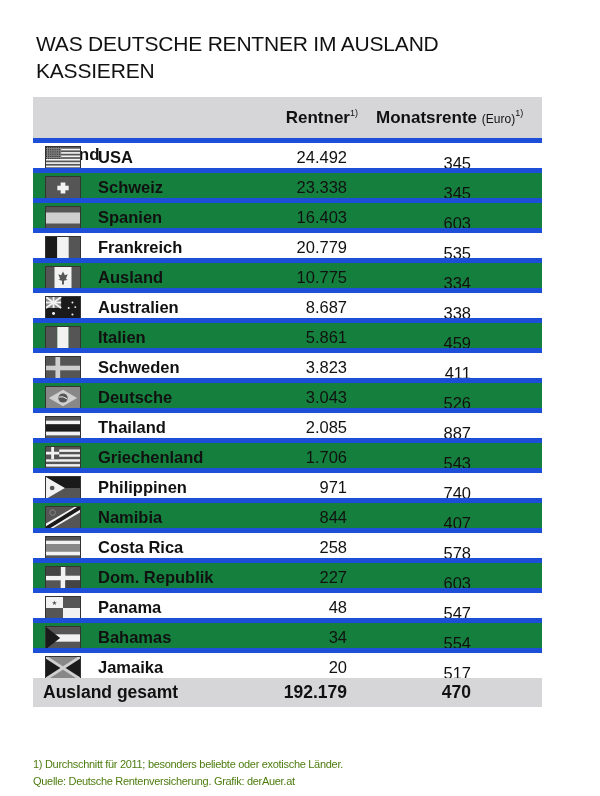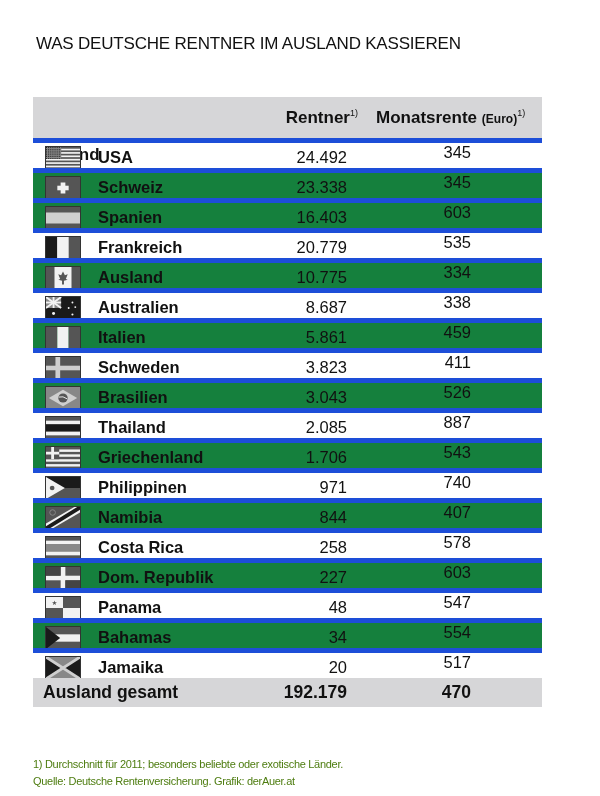--- a/index.html
+++ b/index.html
@@ -1,33 +1,33 @@
 <!DOCTYPE html>
 <html><head>
   <meta charset="utf-8">
   <style>
     html, body { margin: 0; padding: 0; background: #ffffff; }
     body { width: 600px; height: 796px; position: relative; overflow: hidden;
       font-family: "Liberation Sans", "DejaVu Sans", sans-serif; color: #111; }
     .title { position: absolute; left: 36px; top: 30px; width: 520px;
-      font-size: 17px; line-height: 27px; font-weight: normal; letter-spacing: -0.2px; color: #111; margin: 0; }
+      font-size: 21px; line-height: 27px; font-weight: normal; letter-spacing: -0.2px; color: #111; margin: 0; }
     .table { position: absolute; left: 33px; top: 97px; width: 509px; }
     .hdr { height: 41px; background: #d6d6d8; position: relative; font-weight: bold; font-size: 17px; }
     .hdr span { position: absolute; top: 11px; }
     .hdr .h-land { left: 26px; margin-top: 37px; }
     .hdr .h-rentner { right: 184px; padding-left: 24px; }
     .hdr .h-monat { left: 343px; }
     .hdr sup { font-size: 9px; font-weight: normal; vertical-align: 7px; }
-    .hdr .unit { font-weight: bold; font-size: 12px; }
+    .hdr .unit { font-weight: normal; font-size: 12px; }
     .row { height: 30px; position: relative; font-size: 16.5px; border-top: 5px solid #1d4ed8; box-sizing: border-box; }
     .row.alt { background: #15803d; }
     .row .flag { position: absolute; left: 12px; top: 3px; width: 36px; height: 24px; box-sizing: border-box; border: 1px solid #333; overflow: hidden; }
     .row .name { position: absolute; left: 65px; top: 5px; font-weight: bold; }
     .row .rentner { position: absolute; right: 195px; top: 5px; text-align: right; }
-    .row .rente { position: absolute; right: 71px; top: 0; text-align: right; }
+    .row .rente { position: absolute; right: 71px; top: 11px; text-align: right; }
     .total { height: 29px; background: #d6d6d8; position: relative; font-weight: bold; font-size: 17.5px; }
     .total .name { position: absolute; left: 10px; top: 4px; text-align: right; }
     .total .rentner { position: absolute; right: 195px; top: 4px; }
     .total .rente { position: absolute; right: 71px; top: 4px; }
     .foot { position: absolute; left: 33px; top: 756px; font-size: 11px; line-height: 17px; color: #4d7c0f; letter-spacing: -0.3px; }
     svg { display: block; }
   </style>
 </head>
 <body>
 
@@ -198,21 +198,21 @@
               <pattern id="dots" width="2" height="2" patternUnits="userSpaceOnUse">
                 <rect width="1" height="1" fill="#1a1a1a"></rect>
               </pattern>
             </defs>
             <rect width="36" height="24" fill="#888"></rect>
             <path d="M18 3 L33 12 L18 21 L3 12 Z" fill="#cfcfcf"></path>
             <circle cx="18" cy="12" r="5" fill="#555"></circle>
             <path d="M13.5 11 Q18 9.5 22.5 13" stroke="#f2f2f2" stroke-width="1" fill="none"></path>
           </svg>
         </span>
-    <span class="name">Brasilien</span>
+    <span class="name">Deutsche</span>
     <span class="rentner">3.043</span>
     <span class="rente">526</span>
       </div>
       <div class="row">
     <span class="flag">
           <svg width="34" height="22" viewBox="0 0 36 24" preserveAspectRatio="none">
             <defs>
               <pattern id="dots" width="2" height="2" patternUnits="userSpaceOnUse">
                 <rect width="1" height="1" fill="#1a1a1a"></rect>
               </pattern>

